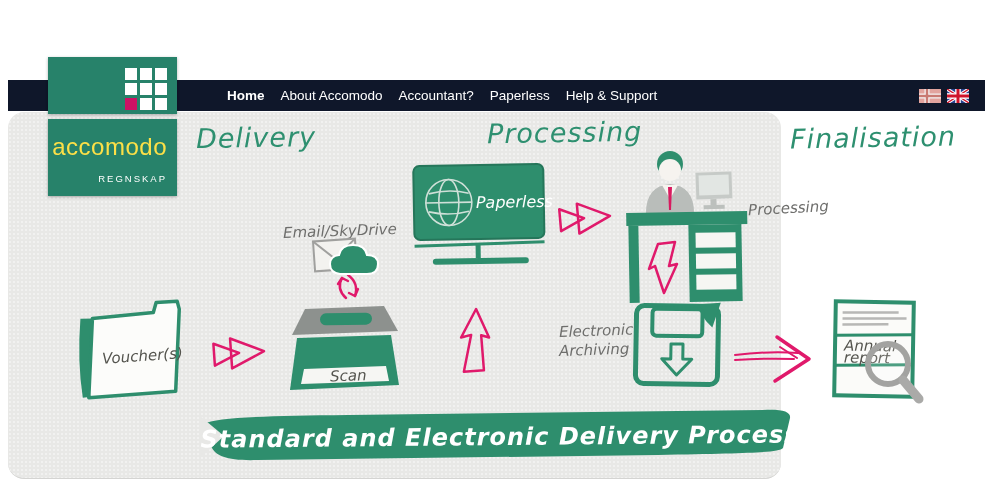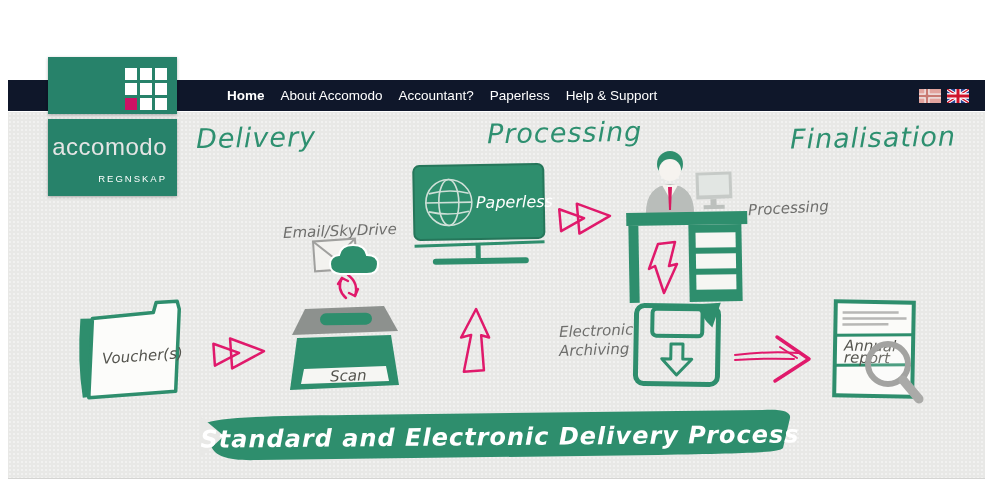--- a/index.html
+++ b/index.html
@@ -18,27 +18,27 @@
   
   .logo-top{position:absolute;left:48px;top:57px;width:129px;height:57px;background:#27826A;
     box-shadow:0 1px 3px rgba(0,0,0,.3);z-index:5;}
   .logo-grid{position:absolute;right:10px;top:11px;display:grid;grid-template-columns:repeat(3,12px);
     grid-template-rows:repeat(3,12px);gap:3px;}
   .logo-grid .sq{background:#ffffff;}
   .logo-grid .sq.pink{background:#CC1164;}
   .logo-bottom{position:absolute;left:48px;top:119px;width:129px;height:77px;background:#27826A;
     box-shadow:0 1px 3px rgba(0,0,0,.3);z-index:5;display:flex;flex-direction:column;
     justify-content:flex-end;align-items:flex-end;padding:0 10px 12px 10px;box-sizing:border-box;}
-  .logo-name{color:#e5e5e5;font-size:24px;letter-spacing:.5px;line-height:1;}
+  .logo-name{color:#fde047;font-size:24px;letter-spacing:.5px;line-height:1;}
   .logo-tagline{color:#ffffff;font-size:9.5px;letter-spacing:2px;margin-top:14px;}
 
   
-  .canvas{position:absolute;left:8px;top:112px;width:977px;height:366px;background:#e8e8e6;
+  .canvas{position:absolute;left:8px;top:112px;width:773px;height:366px;background:#e8e8e6;
     background-image:radial-gradient(rgba(255,255,255,.4) 1px, transparent 1px);
-    background-size:4px 4px;border-bottom:1px solid #d4d4d2;}
+    background-size:4px 4px;border-bottom:1px solid #d4d4d2;border-radius:16px;}
   .stage-title{position:absolute;color:#2E9070;font-style:italic;font-size:27px;
     font-family:"DejaVu Sans",sans-serif;letter-spacing:1px;transform:rotate(-1deg);}
   .stage-delivery{left:188px;top:10px;}
   .stage-processing{left:479px;top:5px;}
   .stage-finalisation{left:782px;top:10px;}
 
   svg.diagram{position:absolute;left:0;top:0;}
   .t-hand{font-family:"DejaVu Sans",sans-serif;font-style:italic;}
   .t-gray{fill:#6e6e6c;font-size:15px;}
   .t-dark{fill:#54544e;font-size:15px;}

